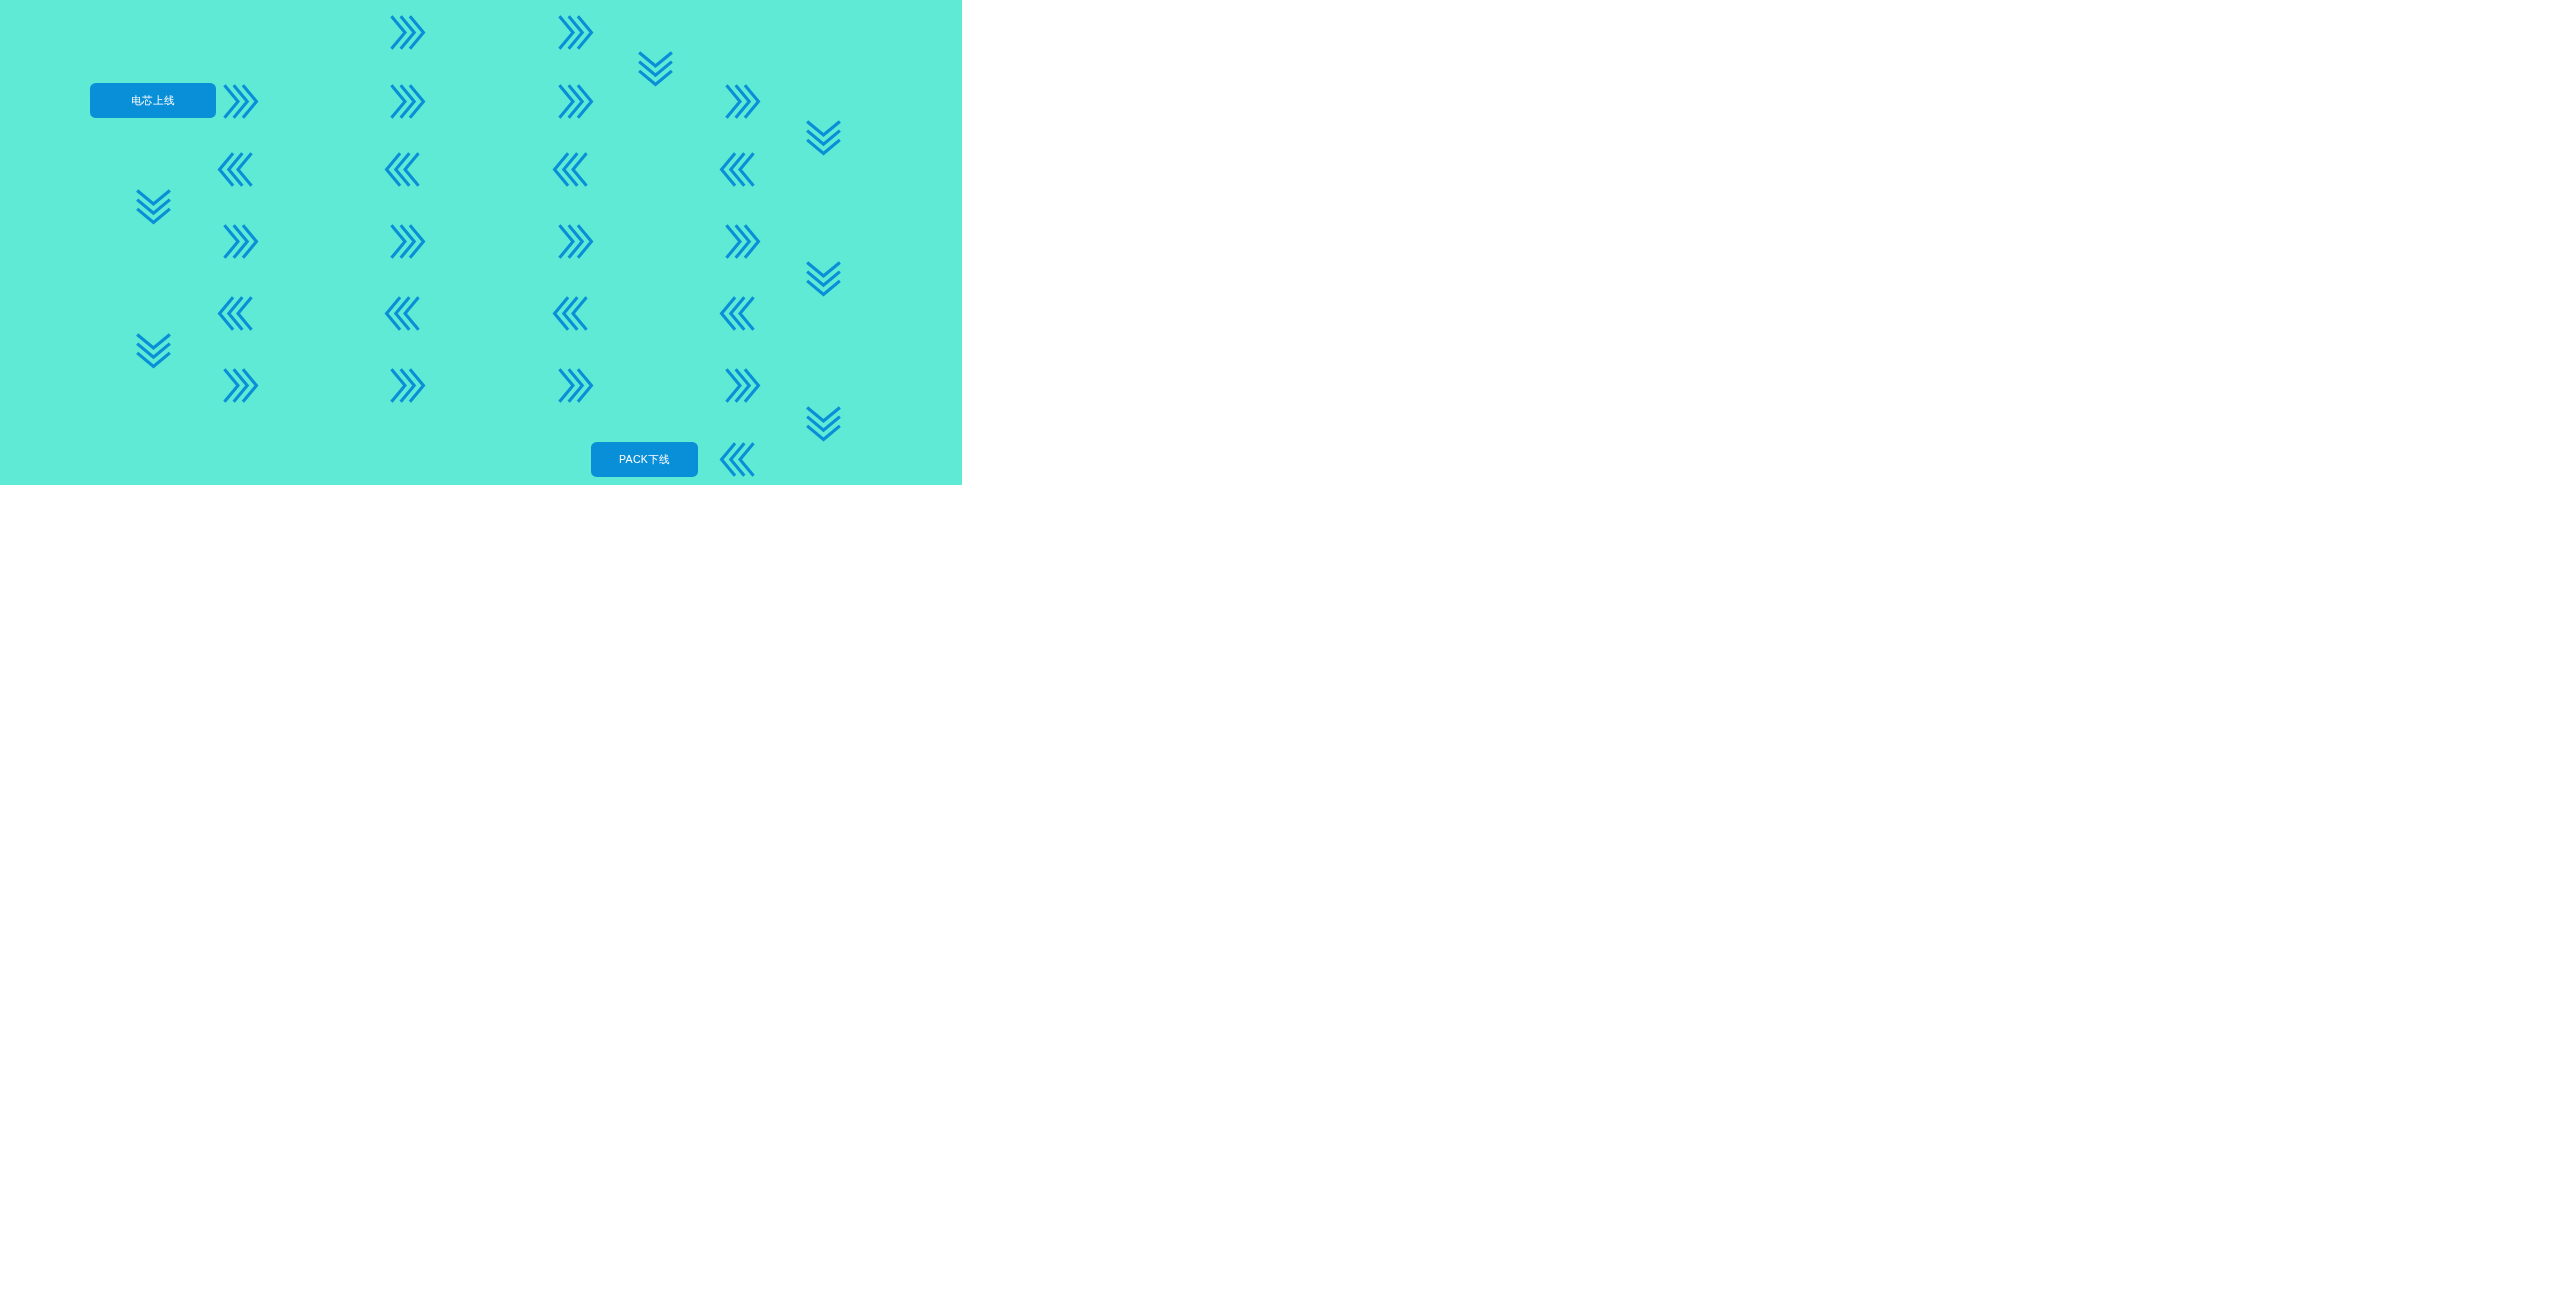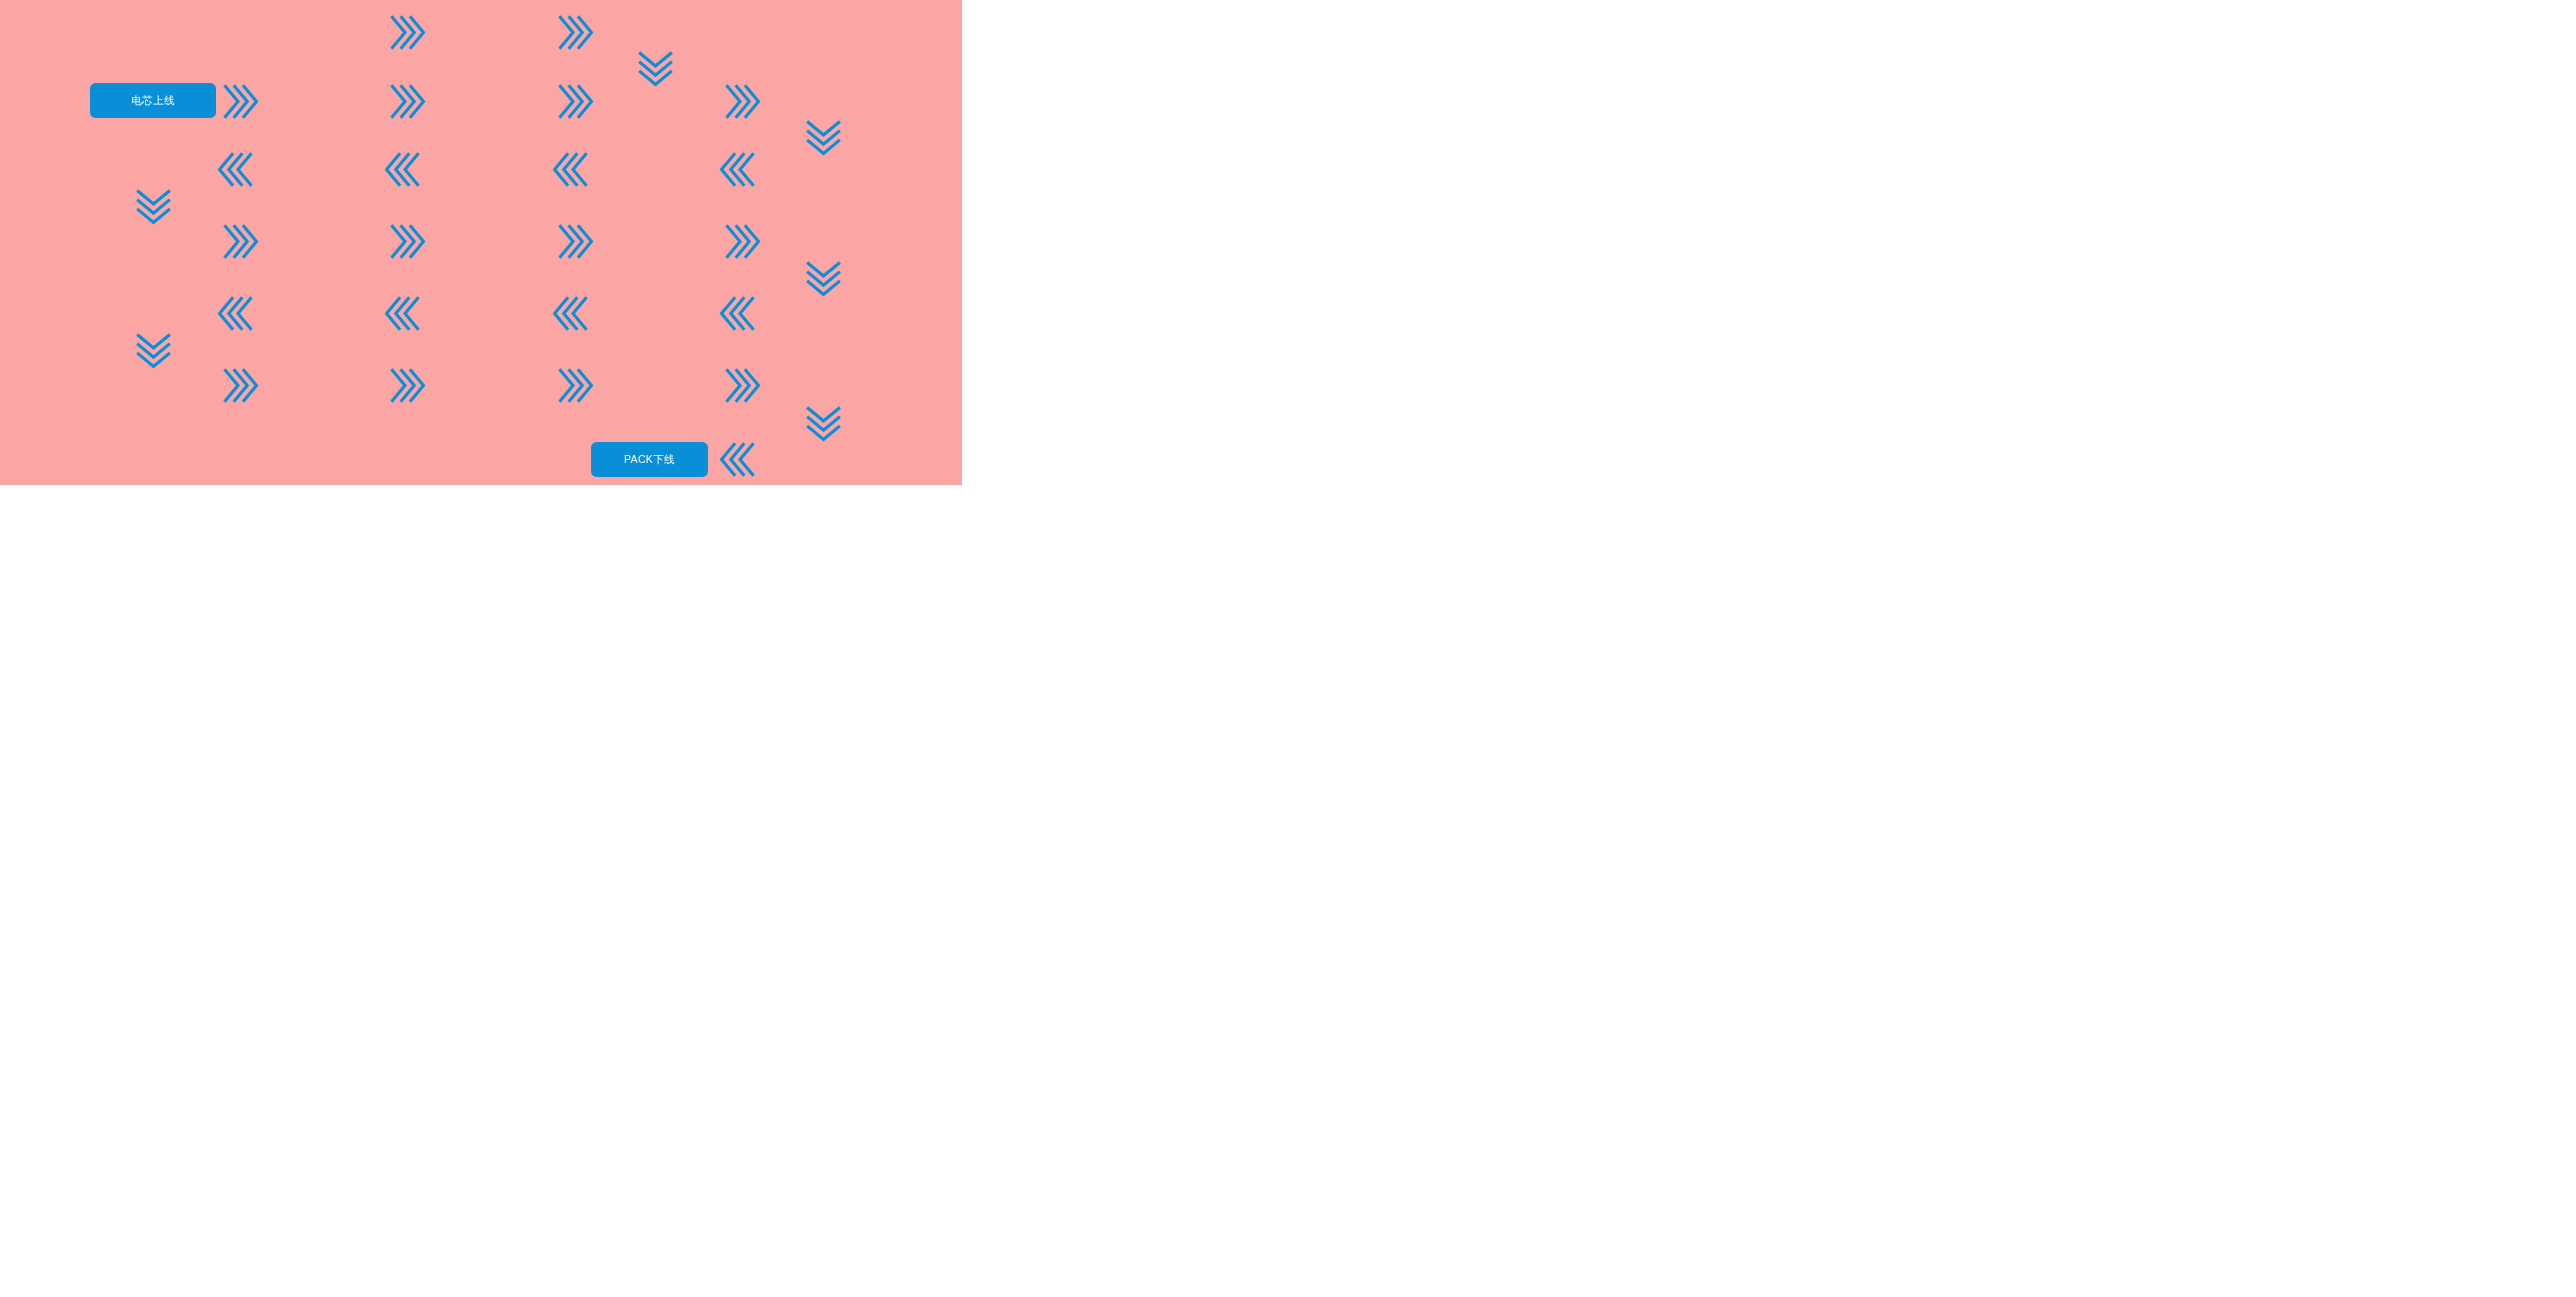--- a/index.html
+++ b/index.html
@@ -54,21 +54,21 @@
     stroke: #098ed8;
     stroke-width: 5;
     stroke-linecap: butt;
     stroke-linejoin: miter;
   }
   .chev-down { width: 39px; height: 32px; }
 </style>
 </head>
 <body>
 
-<div id="canvas" style="background: #fca5a5;">
+<div id="canvas" style="background: #5eead4;">
     <div class="chev" style="left: 222px; top: 82px;">
       <svg viewBox="0 0 52 62" preserveAspectRatio="none">
         <path d="M 4 5 L 26 31 L 4 57" stroke="#098ed8"></path>
         <path d="M 19 5 L 41 31 L 19 57" stroke="#098ed8"></path>
         <path d="M 34 5 L 56 31 L 34 57" stroke="#098ed8"></path>
       </svg>
     </div>
     <div class="chev" style="left: 389px; top: 82px;">
       <svg viewBox="0 0 52 62" preserveAspectRatio="none">
         <path d="M 4 5 L 26 31 L 4 57" stroke="#098ed8"></path>
@@ -259,15 +259,15 @@
       </svg>
     </div>
     <div class="chev" style="left: 724px; top: 440px;">
       <svg viewBox="0 0 52 62" preserveAspectRatio="none">
         <path d="M 48 5 L 26 31 L 48 57" stroke="#098ed8"></path>
         <path d="M 33 5 L 11 31 L 33 57" stroke="#098ed8"></path>
         <path d="M 18 5 L -4 31 L 18 57" stroke="#098ed8"></path>
       </svg>
     </div>
     <button class="flow-btn" style="left: 90px; top: 83px; width: 126px; height: 35px; background: rgb(9, 142, 216); color: rgb(255, 255, 255);">电芯上线</button>
-    <button class="flow-btn" style="left: 591px; top: 442px; width: 117px; height: 35px; background: rgb(9, 142, 216); color: rgb(255, 255, 255);">PACK下线</button>
+    <button class="flow-btn" style="left: 591px; top: 442px; width: 107px; height: 35px; background: rgb(9, 142, 216); color: rgb(255, 255, 255);">PACK下线</button>
   </div>
 
 
 </body></html>

